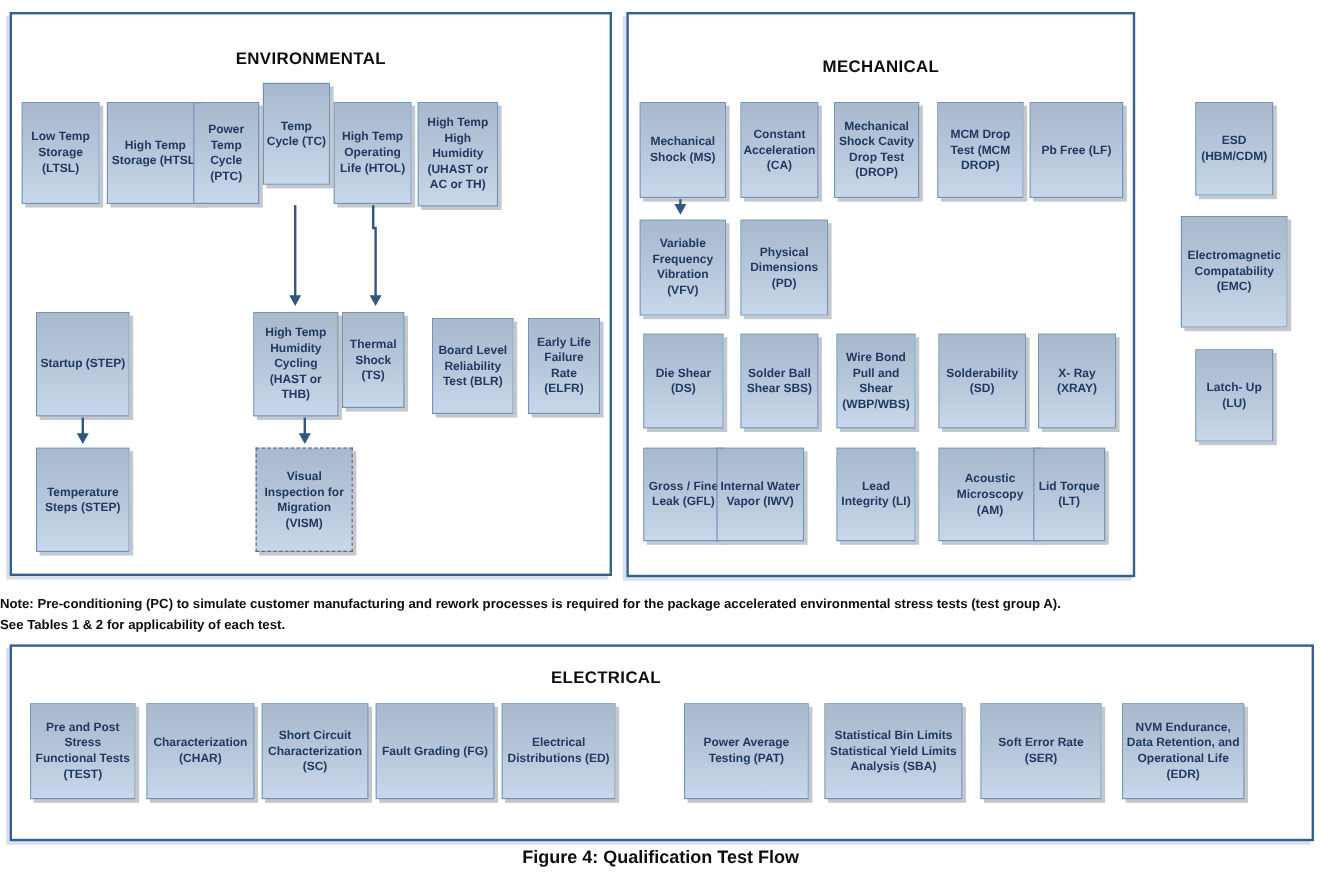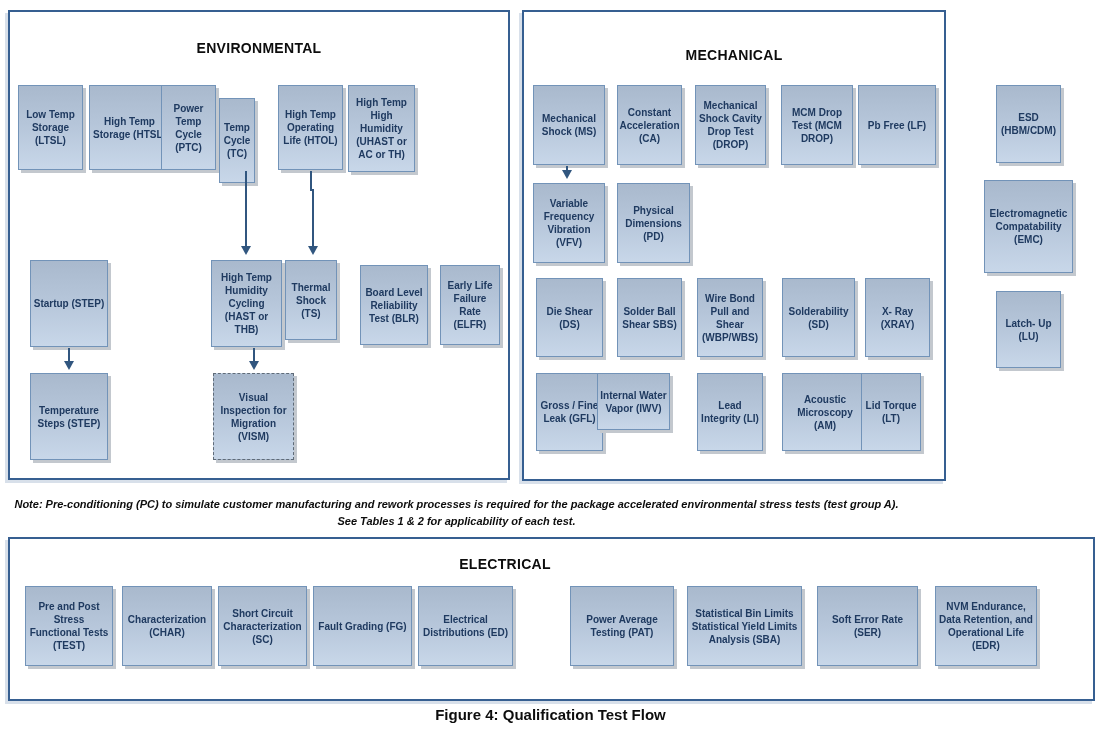--- a/index.html
+++ b/index.html
@@ -19,22 +19,22 @@
     position:absolute;box-sizing:border-box;
     background:linear-gradient(180deg,#a9b9cd 0%,#b6c6da 48%,#c8d7e9 100%);
     border:1px solid #7293b8;
     box-shadow:3px 3px 0 #c3c8ce;
     color:#1f3a60;font-weight:bold;font-size:10px;line-height:1.3;
     display:flex;align-items:center;justify-content:center;text-align:center;
     padding:1px 2px;
   }
   .tbox.dashed{border:1px dashed #5f6b78;}
   .note{
-    position:absolute;left:0;top:496px;width:913px;text-align:center;
-    font-weight:bold;font-size:11px;color:#0d0d0d;line-height:17px;font-style:italic;
+    position:absolute;left:0;top:496px;width:913px;text-align:left;
+    font-weight:bold;font-size:11px;color:#0d0d0d;line-height:17px;
   }
   .caption{
     position:absolute;left:0;top:706px;width:1101px;text-align:center;
     font-weight:bold;font-size:15px;color:#0d0d0d;
   }
   svg.arrows{position:absolute;left:0;top:0;pointer-events:none;}
 </style>
 </head>
 <body>
 
@@ -46,21 +46,21 @@
   <div class="panel" style="left:522px;top:10px;width:424px;height:471px">
     <div class="panel-title" style="top:35px">MECHANICAL</div>
   </div>
   <div class="panel" style="left:8px;top:537px;width:1087px;height:164px">
     <div class="panel-title" style="top:17px;left:0;width:990px">ELECTRICAL</div>
   </div>
 
   <div class="tbox" style="left:18px;top:85px;width:65px;height:85px">Low Temp Storage (LTSL)</div>
   <div class="tbox" style="left:89px;top:85px;width:81px;height:85px">High Temp Storage (HTSL)</div>
   <div class="tbox" style="left:161px;top:85px;width:55px;height:85px">Power Temp Cycle (PTC)</div>
-  <div class="tbox" style="left:219px;top:98px;width:36px;height:85px">Temp Cycle (TC)</div>
+  <div class="tbox" style="left:219px;top:69px;width:56px;height:85px">Temp Cycle (TC)</div>
   <div class="tbox" style="left:278px;top:85px;width:65px;height:85px">High Temp Operating Life (HTOL)</div>
   <div class="tbox" style="left:348px;top:85px;width:67px;height:87px">High Temp High Humidity (UHAST or AC or TH)</div>
 
   <div class="tbox" style="left:30px;top:260px;width:78px;height:87px">Startup (STEP)</div>
   <div class="tbox" style="left:211px;top:260px;width:71px;height:87px">High Temp Humidity Cycling (HAST or THB)</div>
   <div class="tbox" style="left:285px;top:260px;width:52px;height:80px">Thermal Shock (TS)</div>
   <div class="tbox" style="left:360px;top:265px;width:68px;height:80px">Board Level Reliability Test (BLR)</div>
   <div class="tbox" style="left:440px;top:265px;width:60px;height:80px">Early Life Failure Rate (ELFR)</div>
 
   <div class="tbox" style="left:30px;top:373px;width:78px;height:87px">Temperature Steps (STEP)</div>
@@ -75,21 +75,21 @@
   <div class="tbox" style="left:533px;top:183px;width:72px;height:80px">Variable Frequency Vibration (VFV)</div>
   <div class="tbox" style="left:617px;top:183px;width:73px;height:80px">Physical Dimensions (PD)</div>
 
   <div class="tbox" style="left:536px;top:278px;width:67px;height:79px">Die Shear (DS)</div>
   <div class="tbox" style="left:617px;top:278px;width:65px;height:79px">Solder Ball Shear SBS)</div>
   <div class="tbox" style="left:697px;top:278px;width:66px;height:79px">Wire Bond Pull and Shear (WBP/WBS)</div>
   <div class="tbox" style="left:782px;top:278px;width:73px;height:79px">Solderability (SD)</div>
   <div class="tbox" style="left:865px;top:278px;width:65px;height:79px">X- Ray (XRAY)</div>
 
   <div class="tbox" style="left:536px;top:373px;width:67px;height:78px">Gross / Fine Leak (GFL)</div>
-  <div class="tbox" style="left:597px;top:373px;width:73px;height:57px">Internal Water Vapor (IWV)</div>
+  <div class="tbox" style="left:597px;top:373px;width:73px;height:78px">Internal Water Vapor (IWV)</div>
   <div class="tbox" style="left:697px;top:373px;width:66px;height:78px">Lead Integrity (LI)</div>
   <div class="tbox" style="left:782px;top:373px;width:86px;height:78px">Acoustic Microscopy (AM)</div>
   <div class="tbox" style="left:861px;top:373px;width:60px;height:78px">Lid Torque (LT)</div>
 
   <div class="tbox" style="left:996px;top:85px;width:65px;height:78px">ESD (HBM/CDM)</div>
   <div class="tbox" style="left:984px;top:180px;width:89px;height:93px">Electromagnetic Compatability (EMC)</div>
   <div class="tbox" style="left:996px;top:291px;width:65px;height:77px">Latch- Up (LU)</div>
 
   <div class="tbox" style="left:25px;top:586px;width:88px;height:80px">Pre and Post Stress Functional Tests (TEST)</div>
   <div class="tbox" style="left:122px;top:586px;width:90px;height:80px">Characterization (CHAR)</div>

